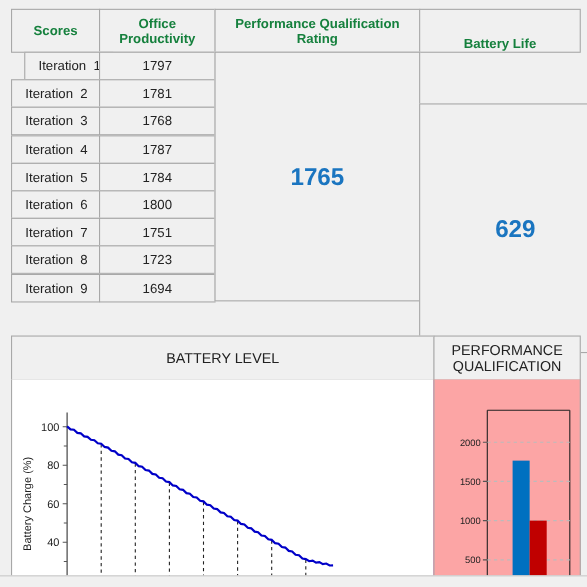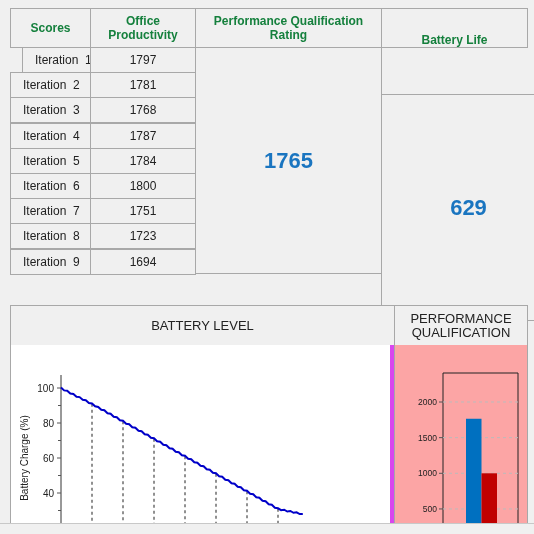--- a/index.html
+++ b/index.html
@@ -70,21 +70,21 @@
   </div>
   <div class="cell" style="left:381px;top:47px;width:175px;height:227px;flex-direction:column;margin-top:47px;">
     <span class="big">629</span>
   </div>
 </div>
 
 <div>
   <div class="cell panel-hdr" style="left:10px;top:305px;width:385px;height:41px;">
     <span>BATTERY LEVEL</span>
   </div>
-  <div class="abs" style="left:10px;top:345px;width:385px;height:190px;background:#fff;border-left:1px solid #a8a8a8;border-right:5px solid #d946ef;">
+  <div class="abs" style="left:10px;top:345px;width:385px;height:190px;background:#fff;border-left:1px solid #a8a8a8;border-right:1px solid #d946ef;">
     <svg id="battery-svg" width="383" height="190" style="position:absolute;left:0;top:0;">
         <line x1="50" y1="30" x2="50" y2="190" stroke="#333" stroke-width="1"></line>
         <line x1="46" y1="43" x2="50" y2="43" stroke="#555" stroke-width="1"></line>
         <line x1="47" y1="60.5" x2="50" y2="60.5" stroke="#555" stroke-width="1"></line>
         <line x1="46" y1="78" x2="50" y2="78" stroke="#555" stroke-width="1"></line>
         <line x1="47" y1="95.5" x2="50" y2="95.5" stroke="#555" stroke-width="1"></line>
         <line x1="46" y1="113" x2="50" y2="113" stroke="#555" stroke-width="1"></line>
         <line x1="47" y1="130.5" x2="50" y2="130.5" stroke="#555" stroke-width="1"></line>
         <line x1="46" y1="148" x2="50" y2="148" stroke="#555" stroke-width="1"></line>
         <line x1="47" y1="165.5" x2="50" y2="165.5" stroke="#555" stroke-width="1"></line>

